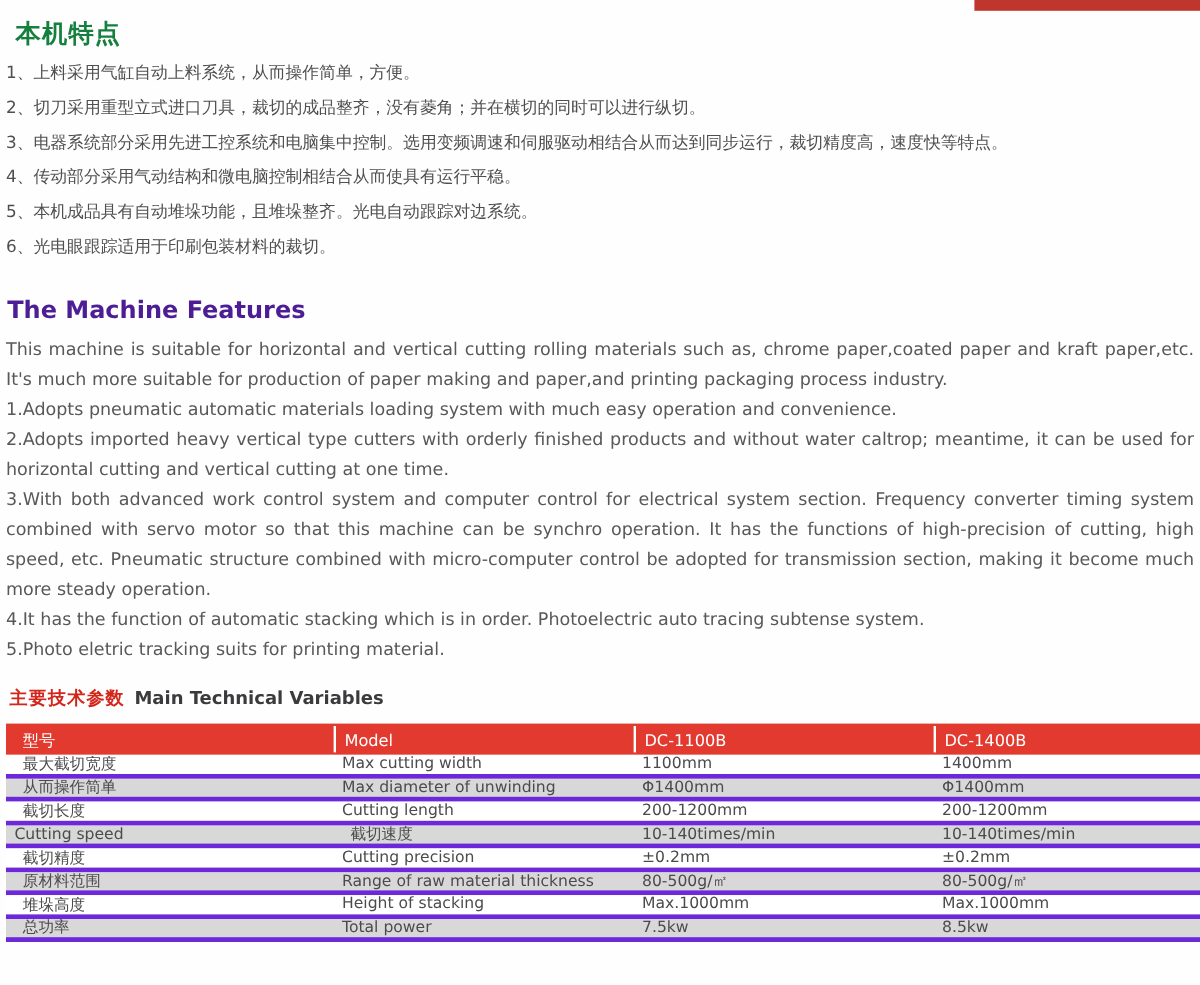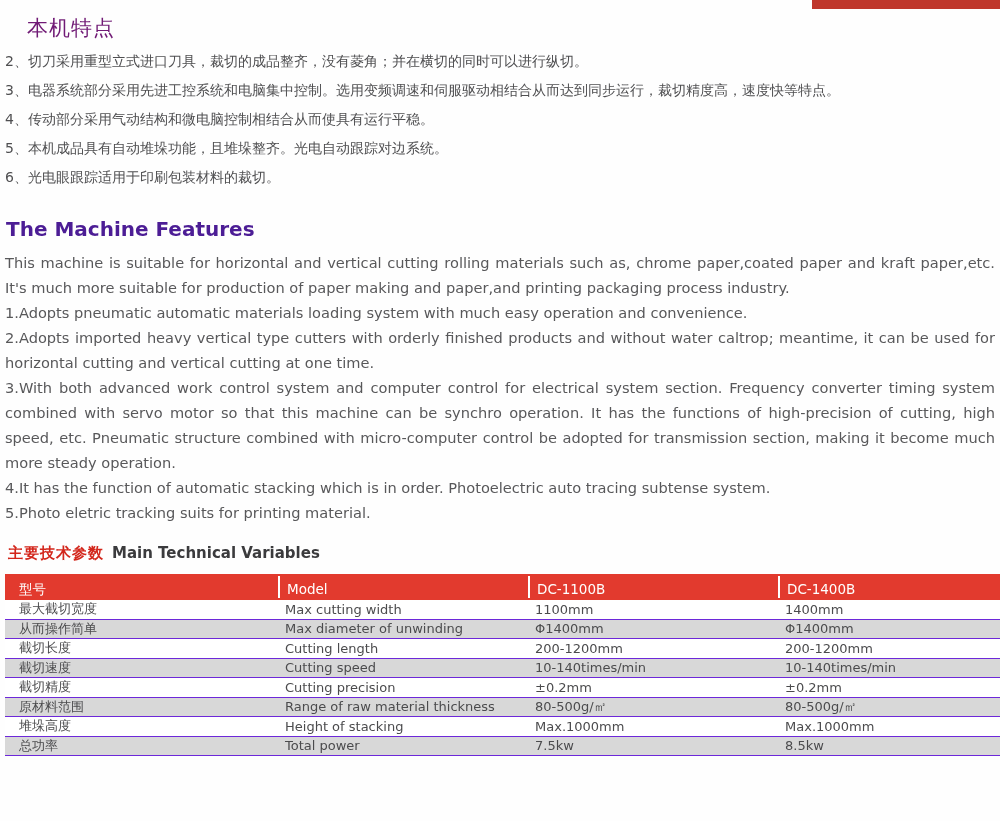--- a/index.html
+++ b/index.html
@@ -15,23 +15,23 @@
     position: absolute;
     top: 0; left: 812px;
     width: 188px; height: 9px;
     background: #bf372c;
   }
   .content { padding: 12px 5px 0 5px; }
 
   
   .cn-title {
     font-size: 21px;
-    font-weight: normal;
-    color: #701a75;
-    margin: 2px 0 0 22px;
+    font-weight: bold;
+    color: #15803d;
+    margin: 2px 0 0 8px;
     letter-spacing: 1px;
   }
   .cn-intro {
     margin: 14px 0 0 1px;
     font-size: 14px;
     line-height: 20px;
     color: #4f4f51;
   }
   .cn-list { margin-top: 5px; }
   .cn-list .cn-item {
@@ -82,21 +82,21 @@
   .t-head .t-cell {
     color: #ffffff;
     font-size: 13.5px;
     height: 22px;
     line-height: 26px;
     border-left: 2px solid #ffffff;
   }
   .t-head .t-cell:first-child { border-left: none; }
   .t-body .t-row {
     height: 19.5px;
-    border-bottom: 1px solid #6d28d9;
+    border-bottom: 4px solid #6d28d9;
   }
   .t-body .t-row:nth-child(even) { background: #d8d8d8; }
   .t-body .t-row:nth-child(odd)  { background: #ffffff; }
   .t-cell {
     font-size: 13px;
     color: #4b4b4d;
     white-space: nowrap;
     overflow: hidden;
     padding-left: 7px;
   }
@@ -104,20 +104,21 @@
 </style>
 </head>
 <body>
 
 <div class="top-accent-bar"></div>
 
 <div class="content">
 
   <h1 class="cn-title">本机特点</h1>
   <div class="cn-list">
+    <div class="cn-item">1、上料采用气缸自动上料系统，从而操作简单，方便。</div>
     <div class="cn-item">2、切刀采用重型立式进口刀具，裁切的成品整齐，没有菱角；并在横切的同时可以进行纵切。</div>
     <div class="cn-item">3、电器系统部分采用先进工控系统和电脑集中控制。选用变频调速和伺服驱动相结合从而达到同步运行，裁切精度高，速度快等特点。</div>
     <div class="cn-item">4、传动部分采用气动结构和微电脑控制相结合从而使具有运行平稳。</div>
     <div class="cn-item">5、本机成品具有自动堆垛功能，且堆垛整齐。光电自动跟踪对边系统。</div>
     <div class="cn-item">6、光电眼跟踪适用于印刷包装材料的裁切。</div>
   </div>
 
   <h2 class="en-title">The Machine Features</h2>
   <div class="en-block">
     <p>This machine is suitable for horizontal and vertical cutting rolling materials such as, chrome paper,coated paper and kraft paper,etc. It's much more suitable for production of paper making and paper,and printing packaging process industry.</p>
@@ -152,22 +153,22 @@
         <div class="t-cell">Φ1400mm</div>
         <div class="t-cell">Φ1400mm</div>
       </div>
       <div class="t-row">
         <div class="t-cell c0">截切长度</div>
         <div class="t-cell">Cutting length</div>
         <div class="t-cell">200-1200mm</div>
         <div class="t-cell">200-1200mm</div>
       </div>
       <div class="t-row">
+        <div class="t-cell">Cutting speed</div>
         <div class="t-cell c0">截切速度</div>
-        <div class="t-cell">Cutting speed</div>
         <div class="t-cell">10-140times/min</div>
         <div class="t-cell">10-140times/min</div>
       </div>
       <div class="t-row">
         <div class="t-cell c0">截切精度</div>
         <div class="t-cell">Cutting precision</div>
         <div class="t-cell">±0.2mm</div>
         <div class="t-cell">±0.2mm</div>
       </div>
       <div class="t-row">

